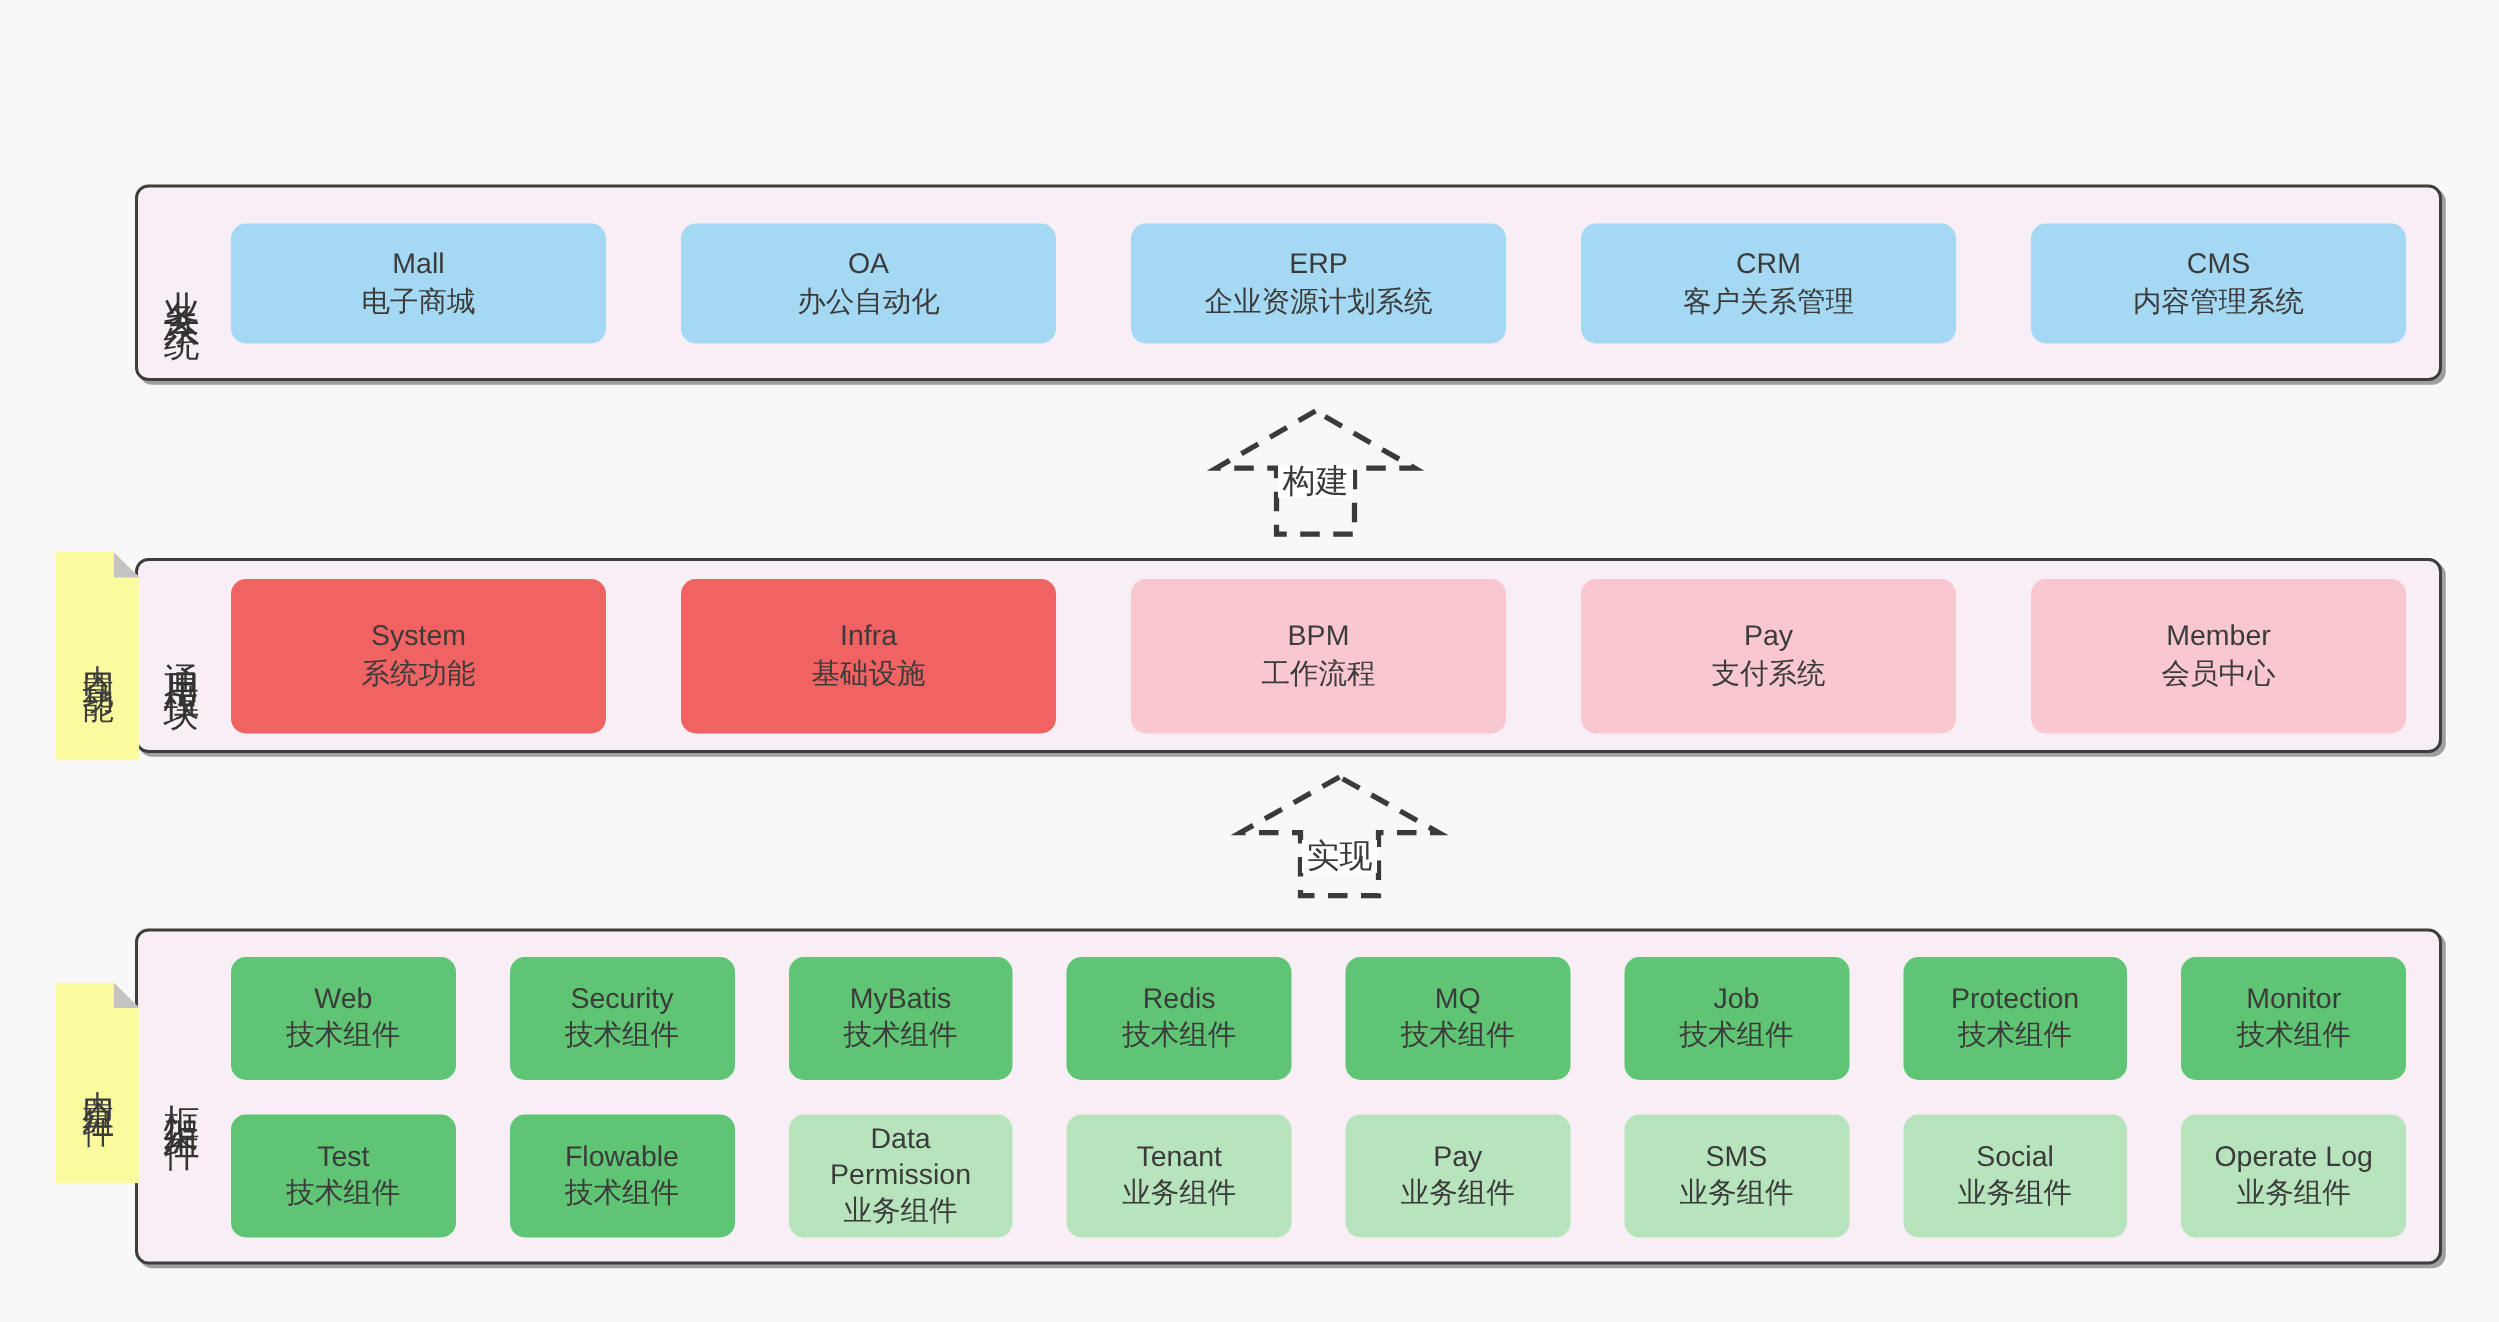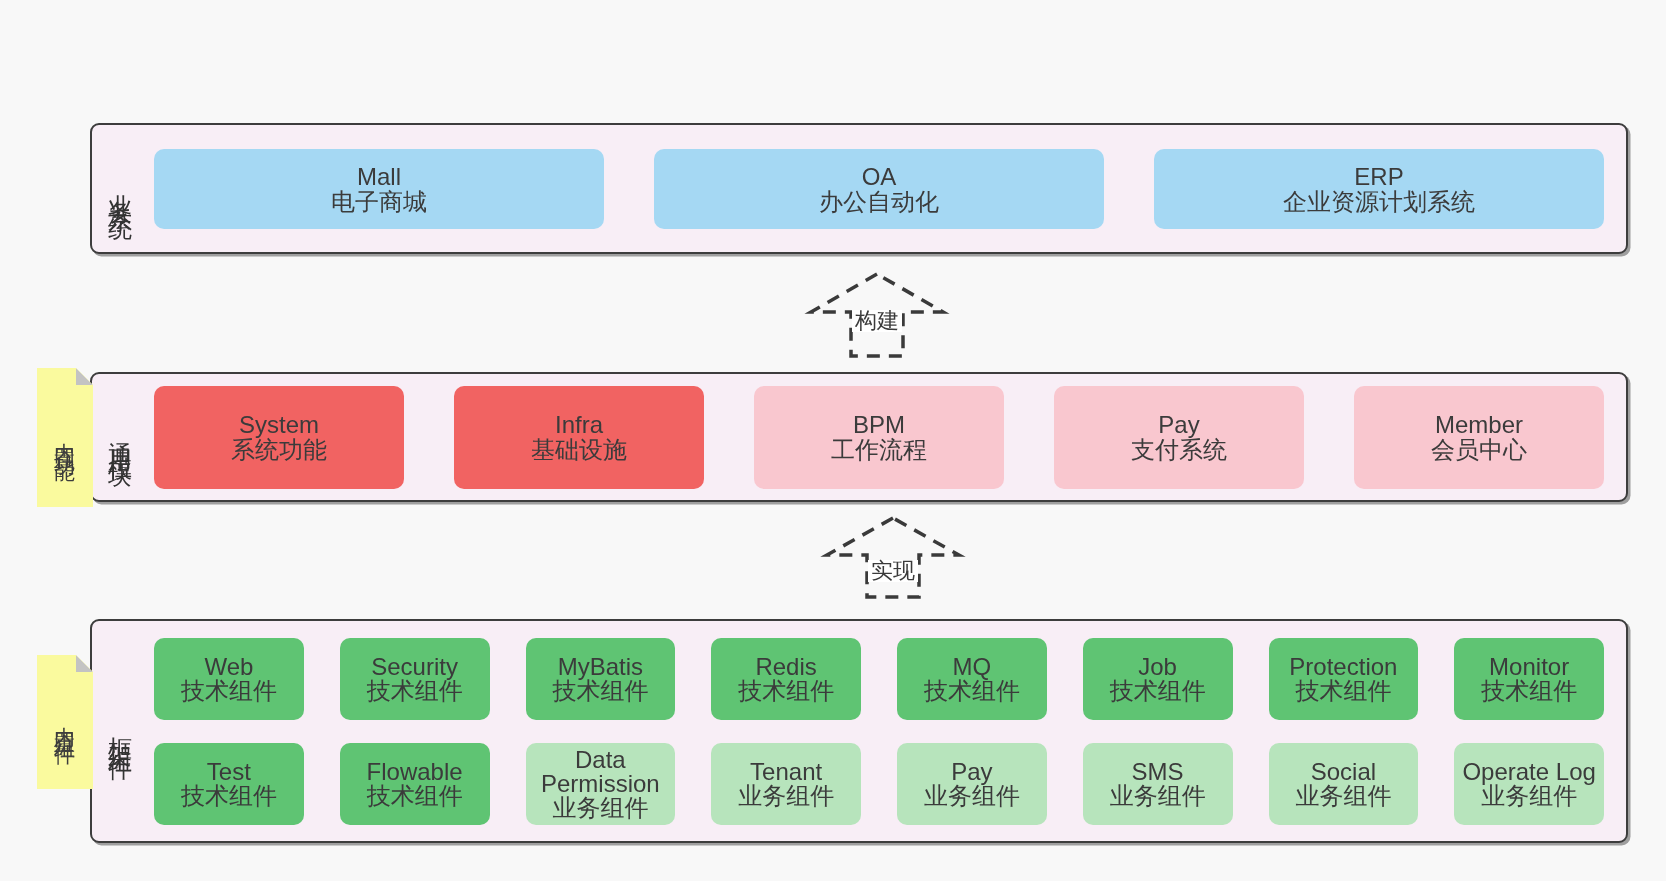--- a/index.html
+++ b/index.html
@@ -27,21 +27,21 @@
     writing-mode:vertical-rl;text-orientation:upright;
     font-size:24px;letter-spacing:7px;color:#333;line-height:1;
   }
   .band-content{flex:1;display:flex;align-items:center;gap:50px;padding:0 22px 0 6px;}
   .band-content.cols8{flex-direction:column;justify-content:center;gap:23px;}
   .brow{display:flex;gap:36px;width:100%;}
 
   .box{
     flex:1;height:80px;border-radius:10px;
     display:flex;flex-direction:column;align-items:center;justify-content:center;
-    text-align:center;font-size:24px;line-height:25px;color:#3b3b3b;
+    text-align:center;font-size:19px;line-height:25px;color:#3b3b3b;
     padding:0 6px;box-sizing:border-box;
   }
   #band2 .box{height:103px;}
   #band3 .box{height:82px;line-height:24px;}
   .box-blue{background:#a5d8f3;}
   .box-red{background:#f16362;}
   .box-pink{background:#f9c7cf;}
   .box-green{background:#5fc473;}
   .box-lightgreen{background:#b7e4bc;}
 
@@ -90,20 +90,28 @@
         <div>电子商城</div>
       </div>
       <div class="box box-blue">
         <div>OA</div>
         <div>办公自动化</div>
       </div>
       <div class="box box-blue">
         <div>ERP</div>
         <div>企业资源计划系统</div>
       </div>
+      <div class="box box-blue">
+        <div>CRM</div>
+        <div>客户关系管理</div>
+      </div>
+      <div class="box box-blue">
+        <div>CMS</div>
+        <div>内容管理系统</div>
+      </div>
     </div>
   </section>
 
   <svg class="arrow-svg" id="arrow1" width="150" height="95" viewBox="0 0 150 95">
     <polygon class="arrow-shape" points="75,6 9,44 49,44 49,88 101,88 101,44 141,44"></polygon>
   </svg>
   <span class="arrow-label" id="arrow1-label">构建</span>
 
   <aside class="sticky" id="sticky1">
     <span class="vtext">内置功能</span>

